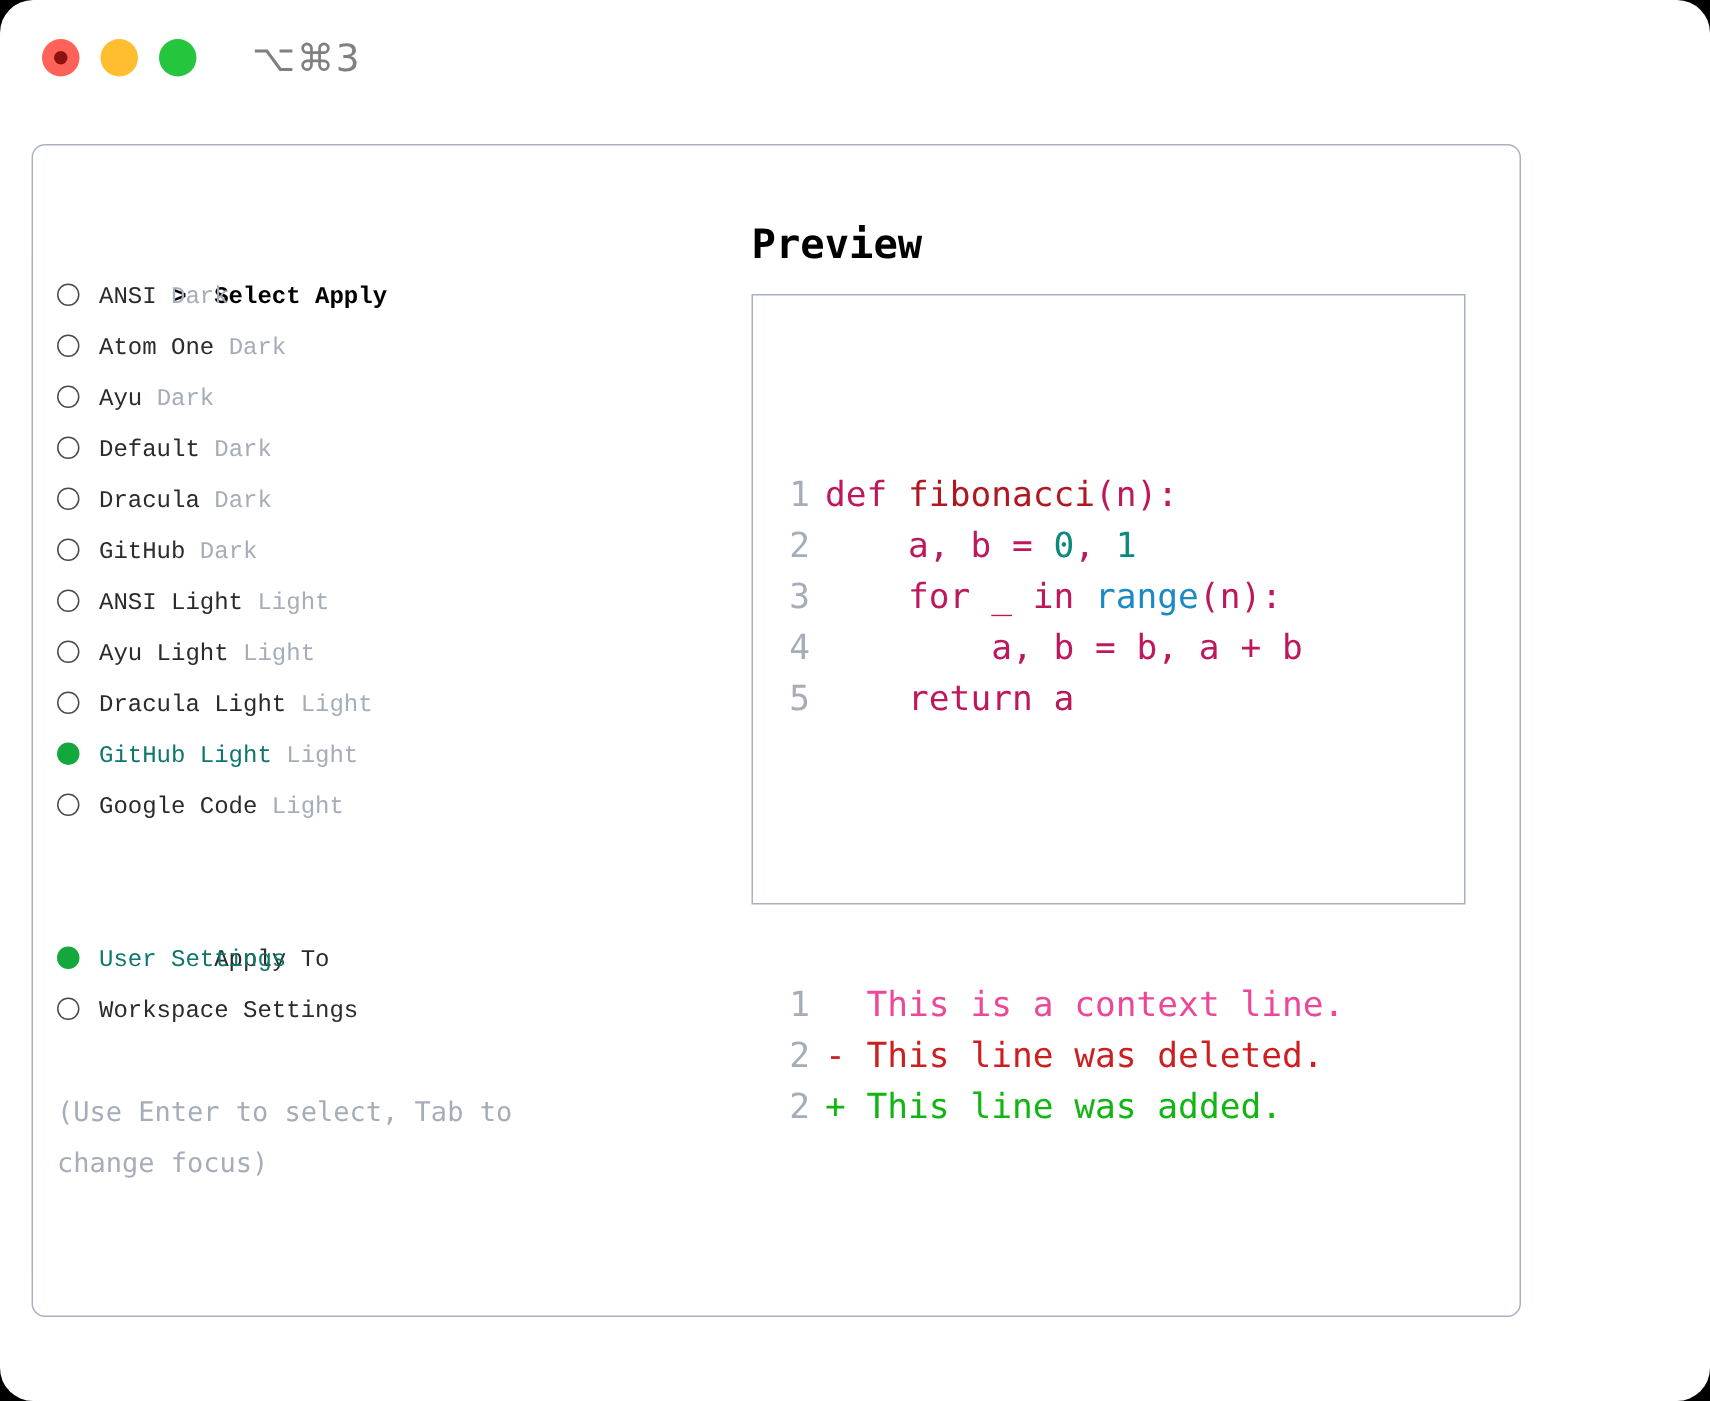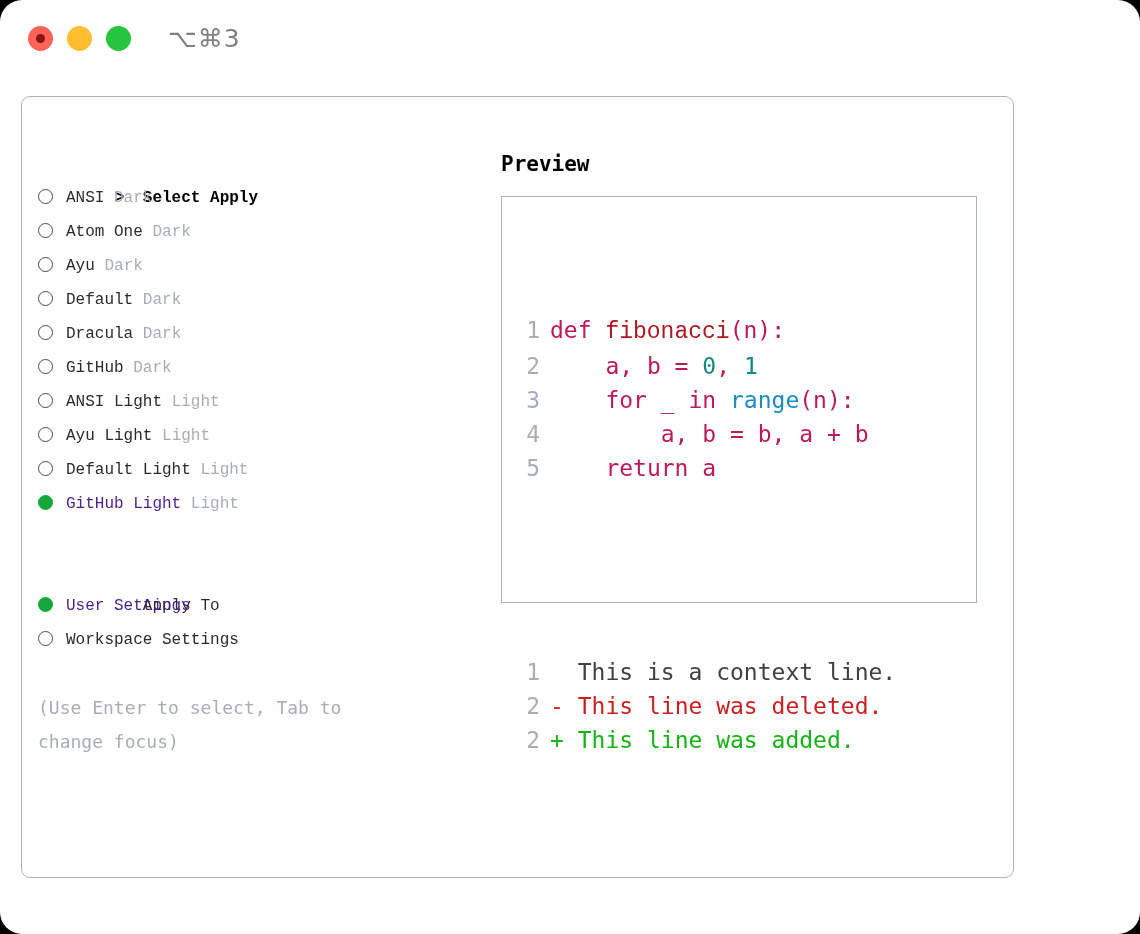--- a/index.html
+++ b/index.html
@@ -126,41 +126,41 @@
   .bullet-empty {
     border: 1.8px solid #4a4a4a;
     background: transparent;
   }
   .bullet-filled {
     background: #14a83c;
     border: 1.8px solid #14a83c;
   }
 
   .item-name { color: #2b2b2b; }
-  .item-name.sel { color: #4c1d95; text-align: center; }
+  .item-name.sel { color: #0f766e; text-align: center; }
   .item-tag  { color: #a6adb9; }
 
   .spacer { height: 34px; }
 
   .hint {
     font-size: 18px;
     line-height: 34px;
     color: #a6adb9;
     width: 420px;
   }
 
   
   .right-col {
     position: absolute;
     left: 479px;
     top: 50px;
     width: 490px;
   }
   .preview-title {
-    font-size: 21px;
+    font-size: 27px;
     line-height: 34px;
     font-weight: bold;
     color: #000000;
     margin-bottom: 15px;
   }
   .preview-box {
     width: 476px;
     height: 407px;
     border: 1.8px solid #aab2c0;
     box-sizing: border-box;
@@ -177,24 +177,24 @@
   }
   .cline { white-space: pre; }
   .lnum {
     display: inline-block;
     width: 22px;
     text-align: right;
     color: #a6adb9;
     margin-right: 10px;
   }
   .tok-plain { color: #be185d; }
-  .tok-fn    { color: #b01721; font-family: Liberation Mono, monospace; }
+  .tok-fn    { color: #b01721; }
   .tok-num   { color: #0c8a7d; }
   .tok-kw    { color: #1a8ac4; }
-  .diff-ctx  { color: #404040; margin-top: 32px; }
+  .diff-ctx  { color: #ec4899; margin-top: 32px; }
   .diff-del  { color: #cc1f1f; }
   .diff-add  { color: #13b513; }
   .blankline { height: 34px; }
 </style>
 </head>
 <body>
 
 <div class="window">
 
   <div class="titlebar">
@@ -216,22 +216,23 @@
 
       <div id="theme-list">
           <div class="row"><span class="marker"><span class="bullet-dot bullet-empty"></span></span><span class="item-name">ANSI</span> <span class="item-tag">Dark</span></div>
           <div class="row"><span class="marker"><span class="bullet-dot bullet-empty"></span></span><span class="item-name">Atom One</span> <span class="item-tag">Dark</span></div>
           <div class="row"><span class="marker"><span class="bullet-dot bullet-empty"></span></span><span class="item-name">Ayu</span> <span class="item-tag">Dark</span></div>
           <div class="row"><span class="marker"><span class="bullet-dot bullet-empty"></span></span><span class="item-name">Default</span> <span class="item-tag">Dark</span></div>
           <div class="row"><span class="marker"><span class="bullet-dot bullet-empty"></span></span><span class="item-name">Dracula</span> <span class="item-tag">Dark</span></div>
           <div class="row"><span class="marker"><span class="bullet-dot bullet-empty"></span></span><span class="item-name">GitHub</span> <span class="item-tag">Dark</span></div>
           <div class="row"><span class="marker"><span class="bullet-dot bullet-empty"></span></span><span class="item-name">ANSI Light</span> <span class="item-tag">Light</span></div>
           <div class="row"><span class="marker"><span class="bullet-dot bullet-empty"></span></span><span class="item-name">Ayu Light</span> <span class="item-tag">Light</span></div>
-          <div class="row"><span class="marker"><span class="bullet-dot bullet-empty"></span></span><span class="item-name">Default Light</span> <span class="item-tag">Light</span></div>
+          <div class="row"><span class="marker"><span class="bullet-dot bullet-empty"></span></span><span class="item-name">Dracula Light</span> <span class="item-tag">Light</span></div>
           <div class="row"><span class="marker"><span class="bullet-dot bullet-filled"></span></span><span class="item-name sel">GitHub Light</span> <span class="item-tag">Light</span></div>
+          <div class="row"><span class="marker"><span class="bullet-dot bullet-empty"></span></span><span class="item-name">Google Code</span> <span class="item-tag">Light</span></div>
         </div>
 
       <div class="spacer"></div>
 
       <div class="row">
         <span class="marker"> </span><span>Apply To</span>
       </div>
 
       <div id="apply-list">
           <div class="row"><span class="marker"><span class="bullet-dot bullet-filled"></span></span><span class="item-name sel">User Settings</span></div>

